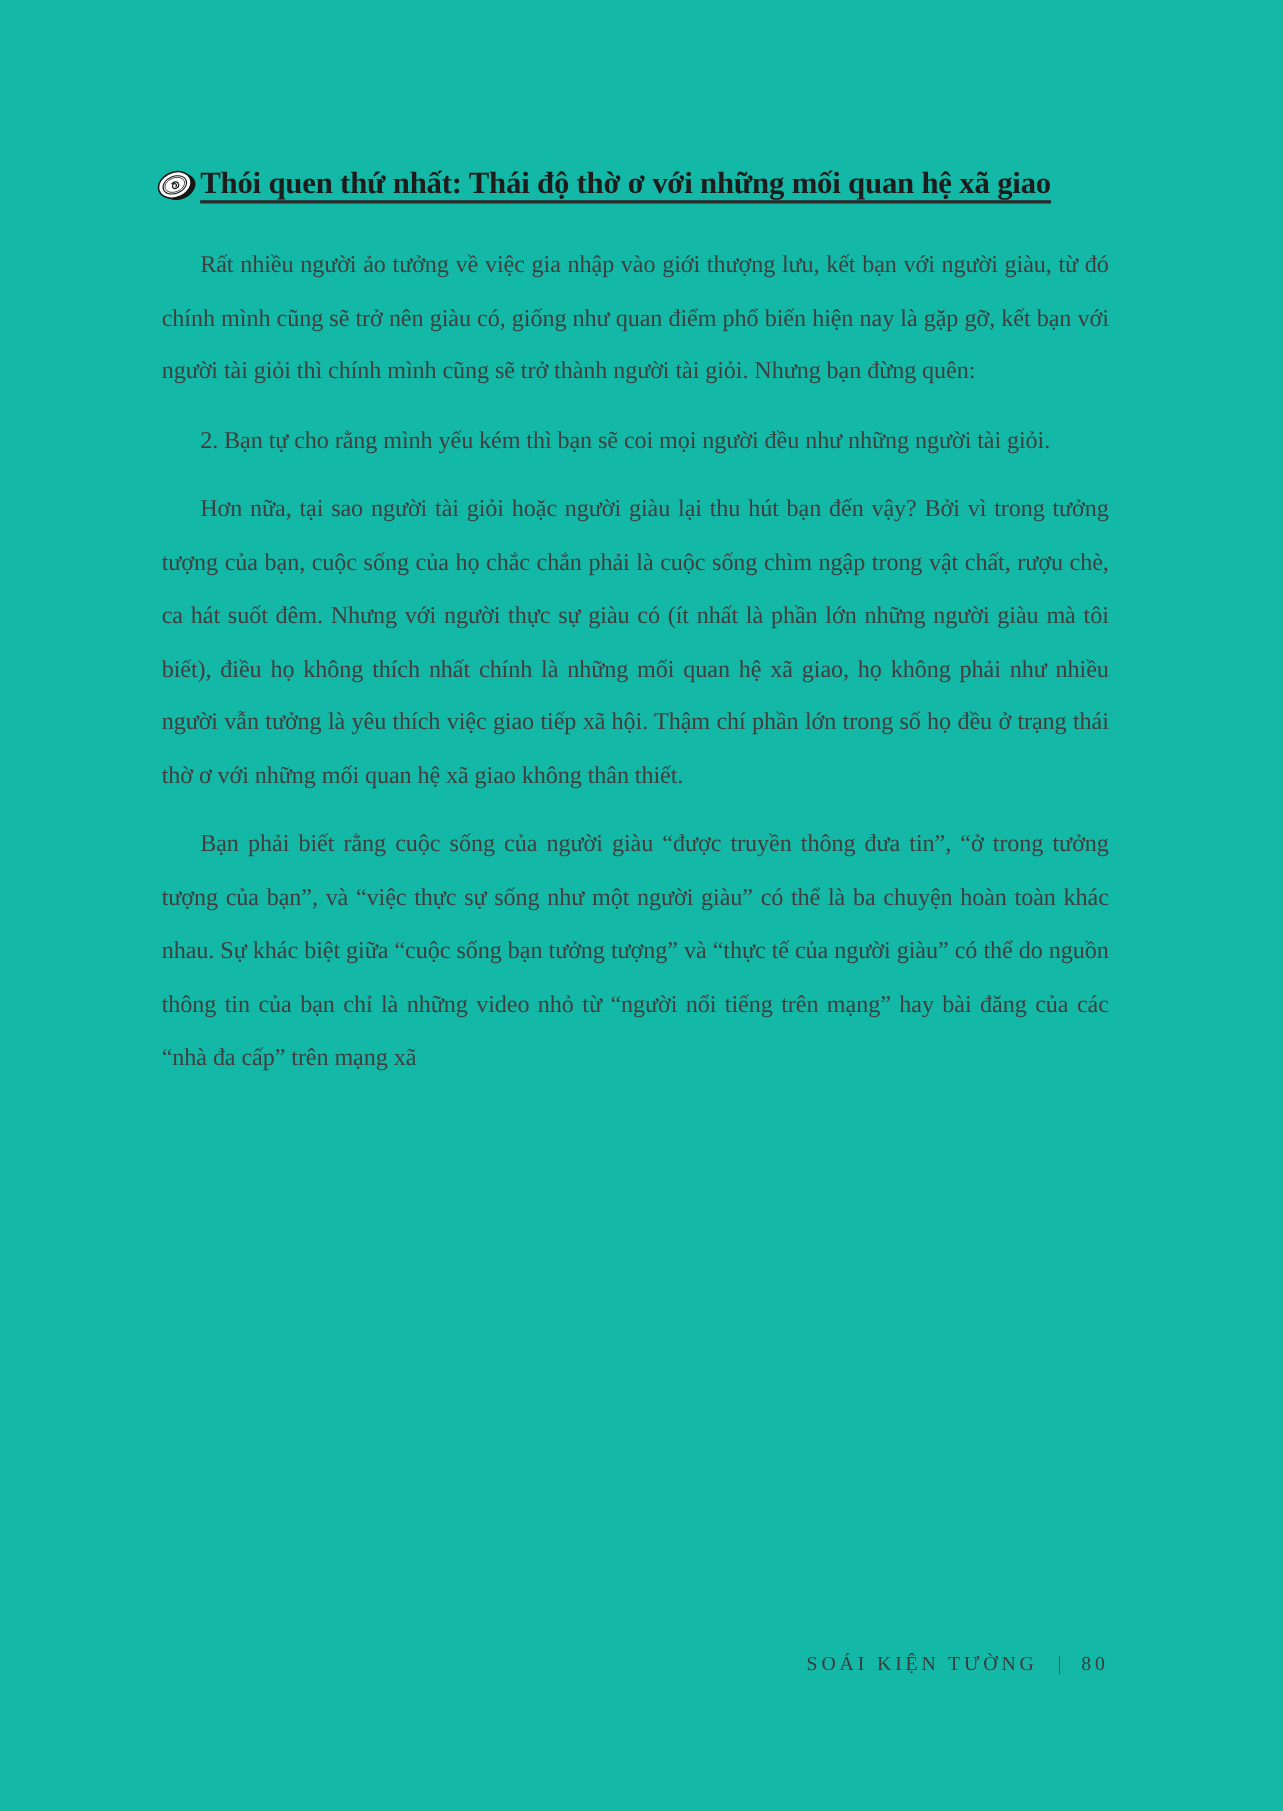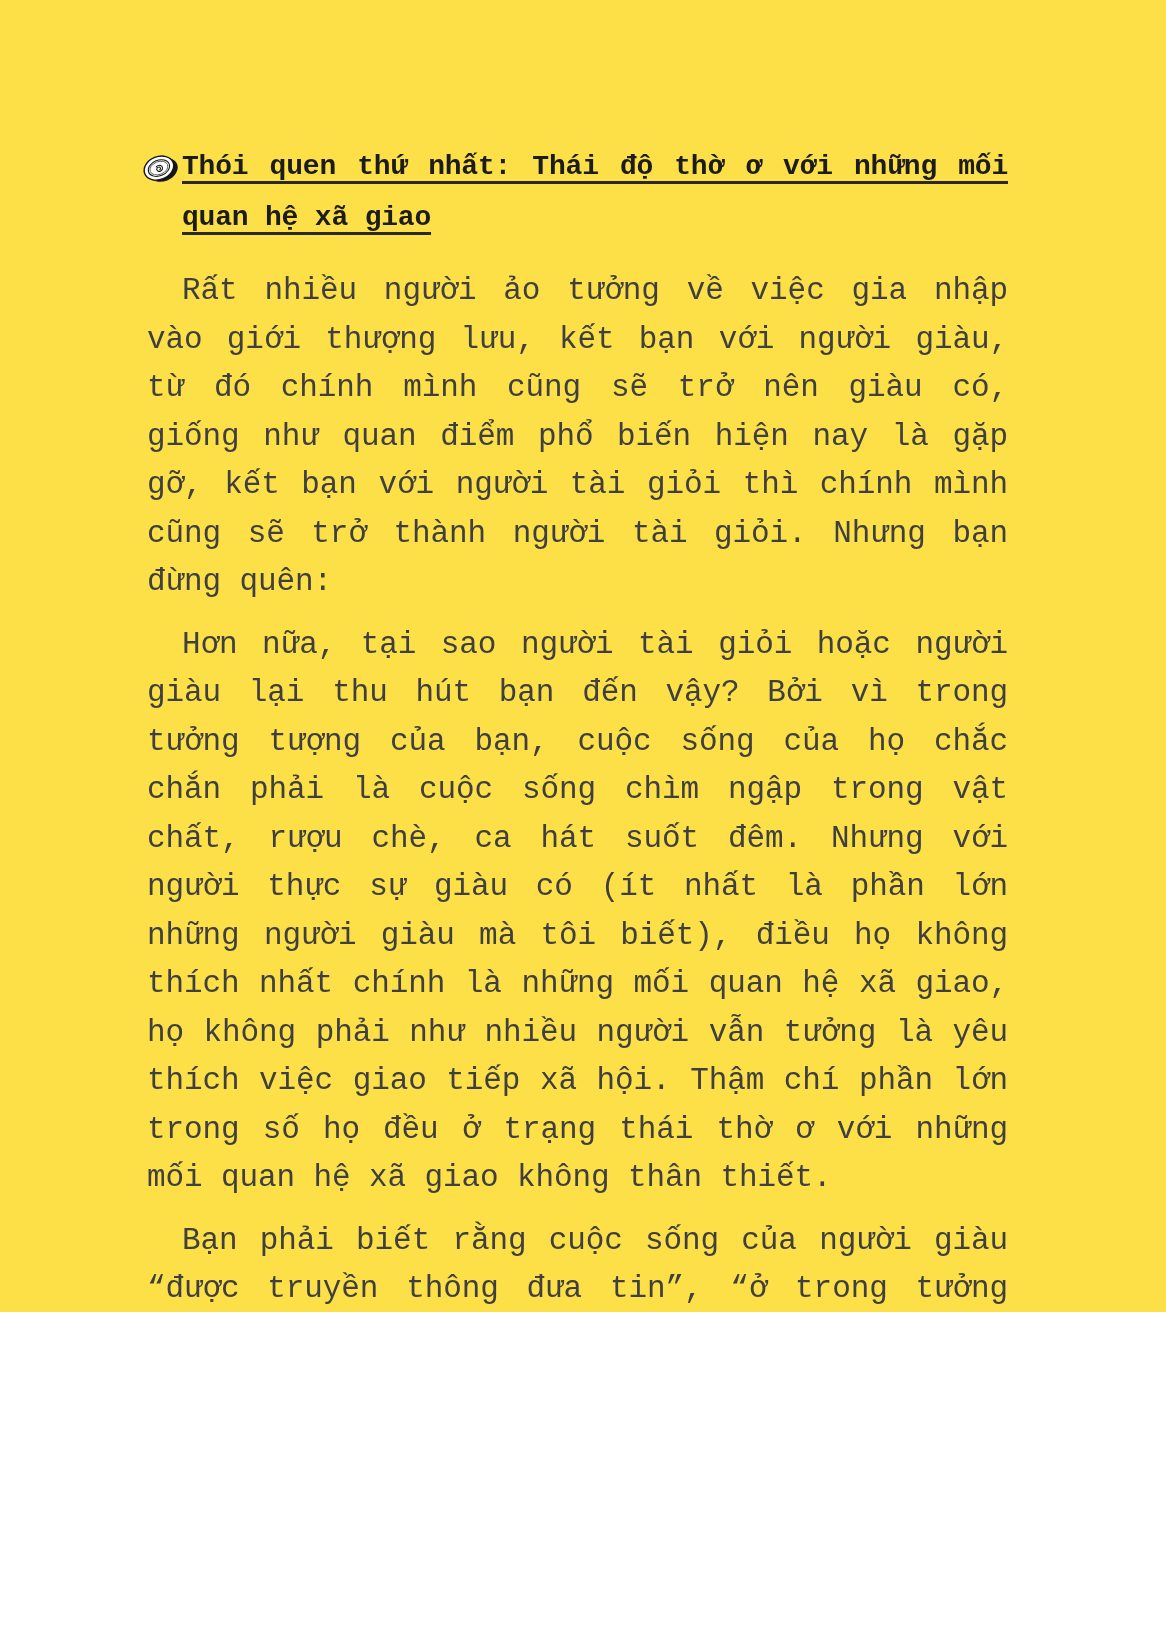--- a/index.html
+++ b/index.html
@@ -3,24 +3,24 @@
 <meta charset="utf-8">
 <style>
   html, body {
     margin: 0;
     padding: 0;
     background: #ffffff;
   }
   .page {
     position: relative;
     width: 1166px;
-    height: 1312px;
-    background: #fde047;
+    height: 1646px;
+    background: #14b8a6;
     overflow: hidden;
-    font-family: Liberation Mono, monospace;
+    font-family: Liberation Serif, serif;
   }
   .content {
     position: absolute;
     left: 147px;
     top: 141px;
     width: 861px;
   }
   .chapter-heading {
     position: relative;
     margin: 0 0 24px 0;
@@ -38,21 +38,21 @@
   }
   .coin-icon {
     position: absolute;
     left: -6px;
     top: 9px;
     width: 38px;
     height: 36px;
   }
   .body-paragraph {
     margin: 0 0 14px 0;
-    font-size: 31px;
+    font-size: 22px;
     line-height: 48.5px;
     color: #3f3f3f;
     text-align: justify;
     text-indent: 35px;
     letter-spacing: -0.1px;
   }
   .page-footer {
     position: absolute;
     top: 1502px;
     right: 158px;
@@ -84,20 +84,21 @@
             <ellipse cx="25.5" cy="25.5" rx="16" ry="11.3" fill="none" stroke="#161616" stroke-width="1.4"></ellipse>
             <ellipse cx="25.5" cy="25.5" rx="13.5" ry="9.2" fill="none" stroke="#161616" stroke-width="0.9"></ellipse>
             <path d="M22.5 22.5 c4.5 -2 9 0.5 8 4.5 c-1 4 -7 4.5 -8.5 1.2 c-1.2 -2.8 1.8 -5.2 4.3 -4 c1.8 0.9 1.6 3.4 -0.3 3.9" fill="none" stroke="#161616" stroke-width="1.6" stroke-linecap="round"></path>
           </g>
         </svg>
       </span>
       <span>Thói quen thứ nhất: Thái độ thờ ơ với những mối quan hệ xã giao</span>
     </h1>
 
     <p class="body-paragraph">Rất nhiều người ảo tưởng về việc gia nhập vào giới thượng lưu, kết bạn với người giàu, từ đó chính mình cũng sẽ trở nên giàu có, giống như quan điểm phổ biến hiện nay là gặp gỡ, kết bạn với người tài giỏi thì chính mình cũng sẽ trở thành người tài giỏi. Nhưng bạn đừng quên:</p>
+    <p class="body-paragraph">2. Bạn tự cho rằng mình yếu kém thì bạn sẽ coi mọi người đều như những người tài giỏi.</p>
     <p class="body-paragraph">Hơn nữa, tại sao người tài giỏi hoặc người giàu lại thu hút bạn đến vậy? Bởi vì trong tưởng tượng của bạn, cuộc sống của họ chắc chắn phải là cuộc sống chìm ngập trong vật chất, rượu chè, ca hát suốt đêm. Nhưng với người thực sự giàu có (ít nhất là phần lớn những người giàu mà tôi biết), điều họ không thích nhất chính là những mối quan hệ xã giao, họ không phải như nhiều người vẫn tưởng là yêu thích việc giao tiếp xã hội. Thậm chí phần lớn trong số họ đều ở trạng thái thờ ơ với những mối quan hệ xã giao không thân thiết.</p>
     <p class="body-paragraph">Bạn phải biết rằng cuộc sống của người giàu “được truyền thông đưa tin”, “ở trong tưởng tượng của bạn”, và “việc thực sự sống như một người giàu” có thể là ba chuyện hoàn toàn khác nhau. Sự khác biệt giữa “cuộc sống bạn tưởng tượng” và “thực tế của người giàu” có thể do nguồn thông tin của bạn chỉ là những video nhỏ từ “người nổi tiếng trên mạng” hay bài đăng của các “nhà đa cấp” trên mạng xã</p>
 
   </div>
 
   <div class="page-footer">
     <span>SOÁI KIỆN TƯỜNG</span>
     <span class="footer-sep">|</span>
     <span>80</span>
   </div>

